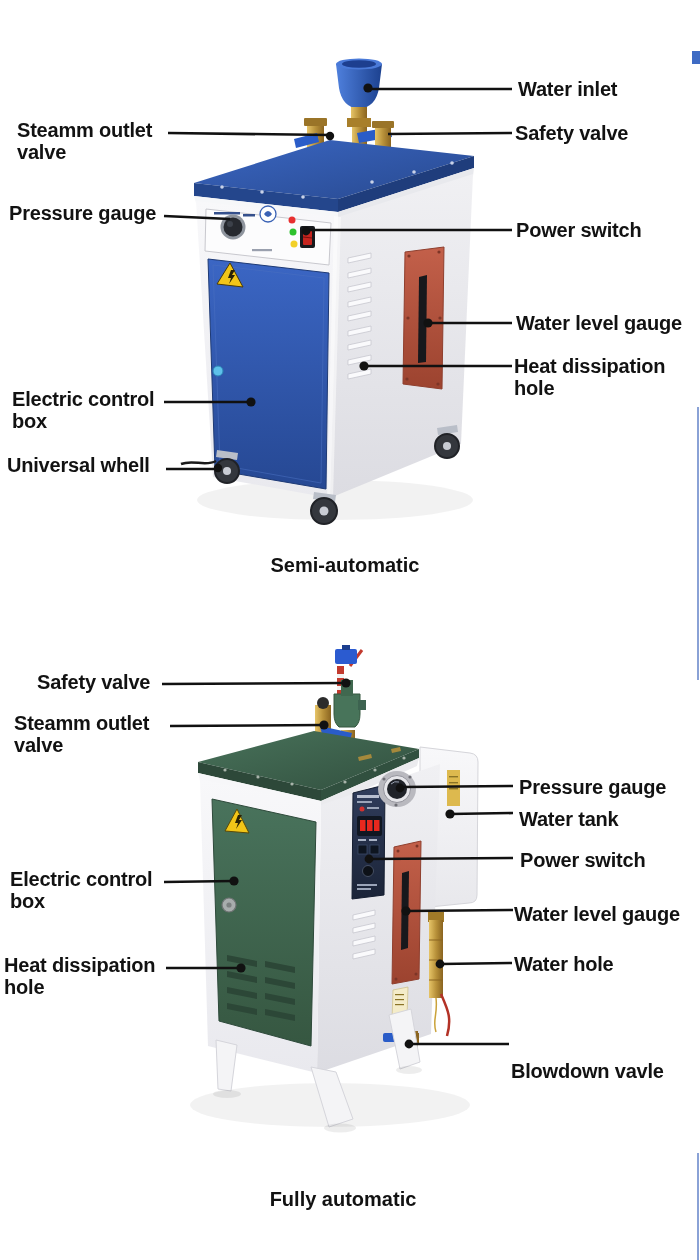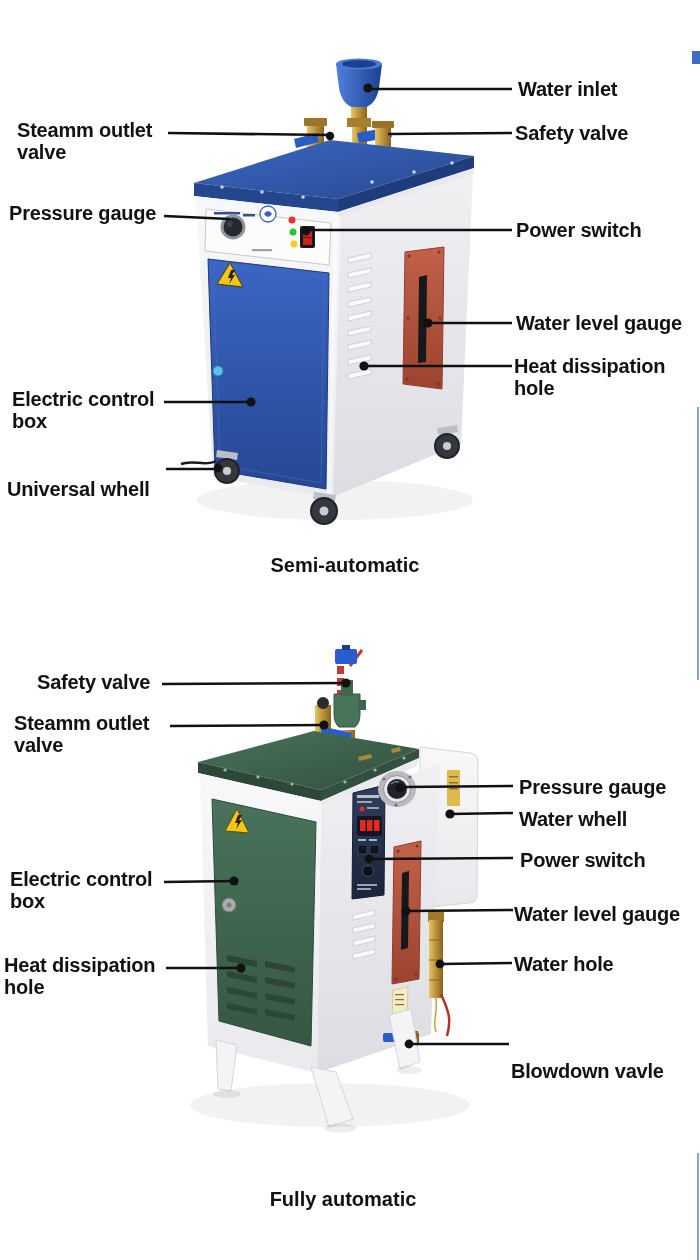--- a/index.html
+++ b/index.html
@@ -9,21 +9,21 @@
   .label{position:absolute;font-weight:bold;font-size:20px;line-height:22px;
          color:var(--label-text,#121212);white-space:pre-line;letter-spacing:-0.2px;}
   .caption{position:absolute;font-weight:bold;font-size:20px;color:var(--label-text,#121212);
            width:330px;text-align:center;}
   .cap-semi{left:180px;top:554px;}
   .cap-fully{left:178px;top:1188px;}
   .lb-m1-0{left:518px;top:78px}   .lb-m1-1{left:17px;top:119px}
   .lb-m1-2{left:515px;top:122px}  .lb-m1-3{left:9px;top:202px}
   .lb-m1-4{left:516px;top:219px}  .lb-m1-5{left:516px;top:312px}
   .lb-m1-6{left:514px;top:355px}  .lb-m1-7{left:12px;top:388px}
-  .lb-m1-8{left:7px;top:478px}
+  .lb-m1-8{left:7px;top:454px}
   .lb-m2-0{left:37px;top:671px}   .lb-m2-1{left:14px;top:712px}
   .lb-m2-2{left:519px;top:776px}  .lb-m2-3{left:519px;top:808px}
   .lb-m2-4{left:520px;top:849px}  .lb-m2-5{left:10px;top:868px}
   .lb-m2-6{left:514px;top:903px}  .lb-m2-7{left:4px;top:954px}
   .lb-m2-8{left:514px;top:953px}  .lb-m2-9{left:511px;top:1060px}
   .leader{stroke:var(--leader-line,#111);stroke-width:2.6;}
   .ldot{fill:var(--leader-line,#111);}
 </style>
 </head>
 <body>
@@ -412,21 +412,21 @@
 <div class="label lb-m1-6">Heat dissipation
 hole</div>
 <div class="label lb-m1-7">Electric control
 box</div>
 <div class="label lb-m1-8">Universal whell</div>
 
 <div class="label lb-m2-0">Safety valve</div>
 <div class="label lb-m2-1">Steamm outlet
 valve</div>
 <div class="label lb-m2-2">Pressure gauge</div>
-<div class="label lb-m2-3">Water whell</div>
+<div class="label lb-m2-3">Water tank</div>
 <div class="label lb-m2-4">Power switch</div>
 <div class="label lb-m2-5">Electric control
 box</div>
 <div class="label lb-m2-6">Water level gauge</div>
 <div class="label lb-m2-7">Heat dissipation
 hole</div>
 <div class="label lb-m2-8">Water hole</div>
 <div class="label lb-m2-9">Blowdown vavle</div>
 
 <div class="caption cap-fully">Fully automatic</div>

